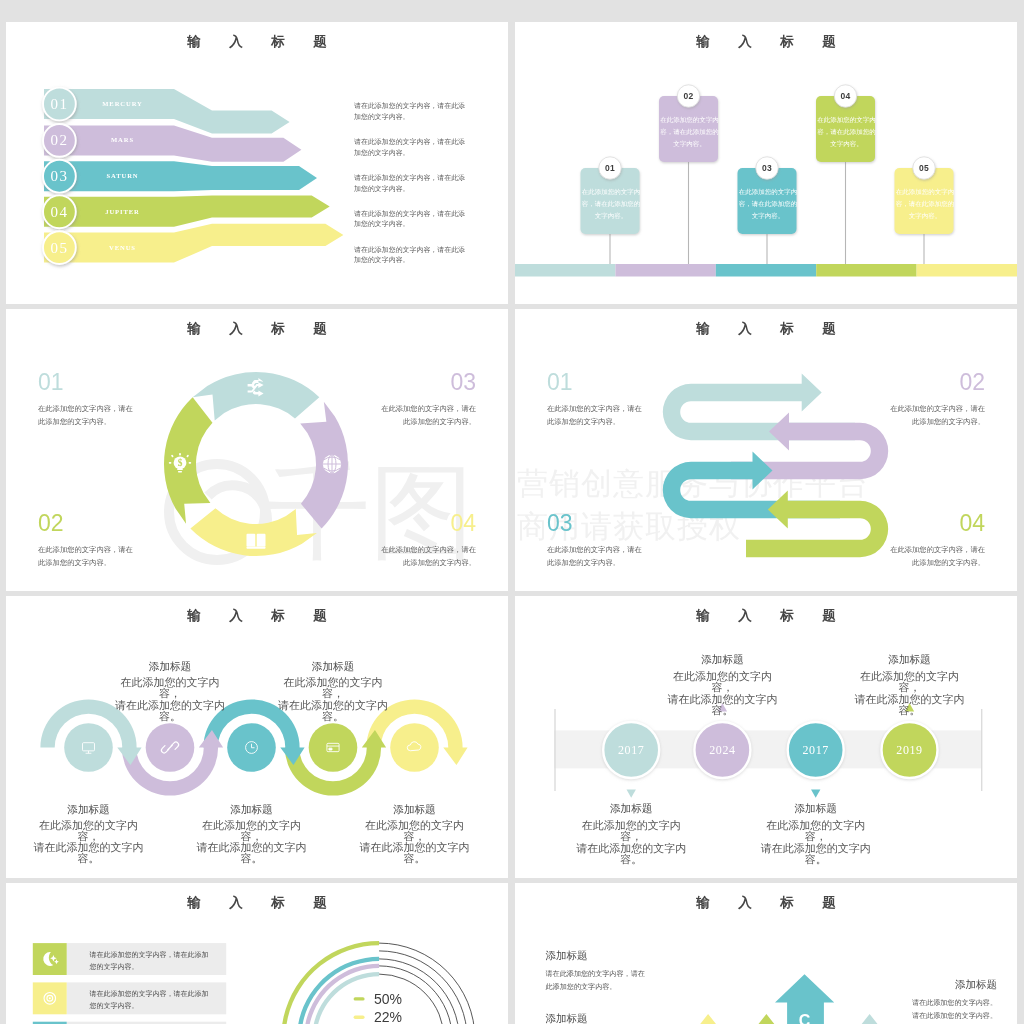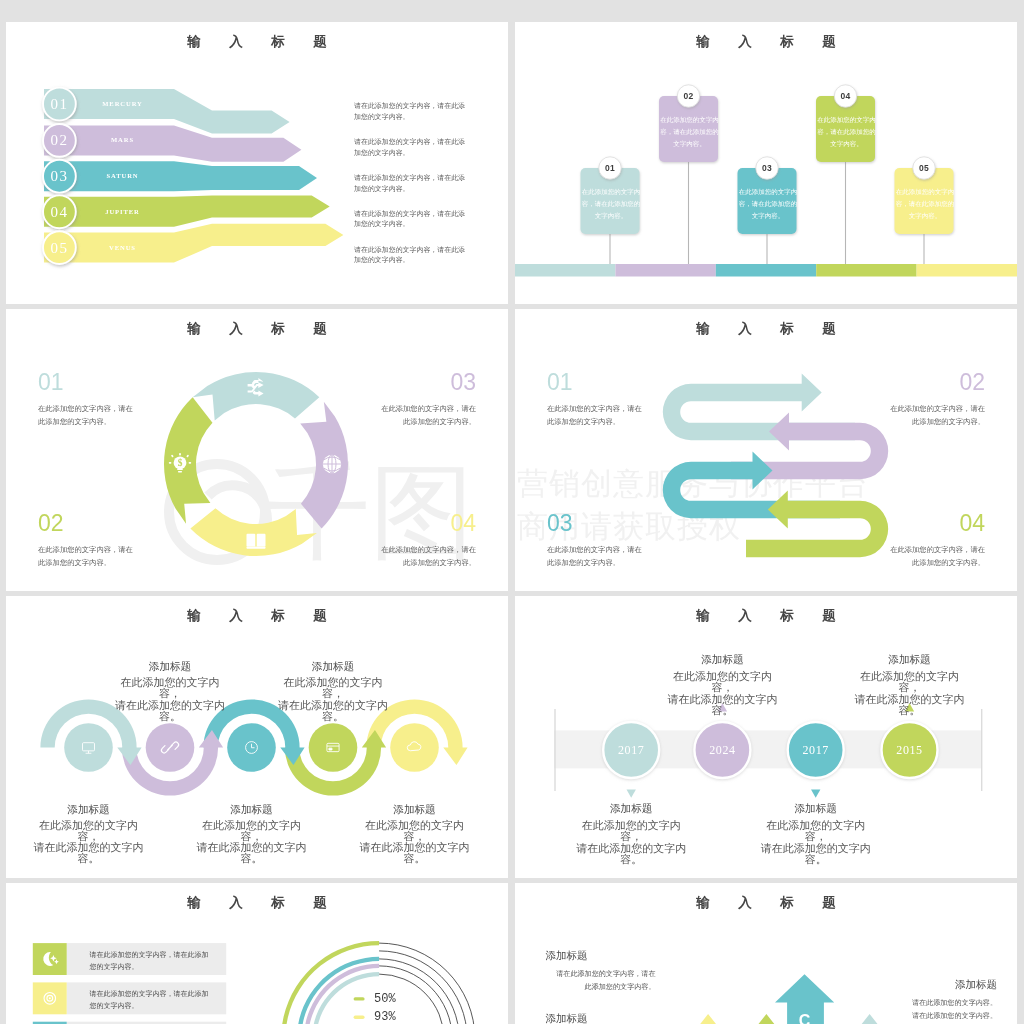--- a/index.html
+++ b/index.html
@@ -14,21 +14,21 @@
 .stitle span{display:inline-block;width:42px;text-align:center;}
 svg.ov{position:absolute;left:0;top:0;pointer-events:none;}
 .tx{position:absolute;color:#555;font-family:"Liberation Serif",serif;}
 
 .s8c{width:40px;text-align:center;font-size:16px;color:#fff;line-height:18px;font-weight:600;font-family:"Liberation Sans",sans-serif;}
 
 .s8h{font-size:10.5px;color:#4a4a4a;line-height:12px;}
 .s8d{font-size:7.1px;line-height:13px;color:#555;}
 
 .s7d{width:122px;font-size:7px;line-height:12px;color:#4a4a4a;}
-.s7l{width:60px;font-size:12px;line-height:15px;color:#3c3c3c;font-family:Liberation Mono, monospace;}
+.s7l{width:60px;font-size:14px;line-height:15px;color:#3c3c3c;font-family:Liberation Sans, sans-serif;}
 
 .s6y{width:70px;text-align:center;font-size:12px;color:#fff;line-height:15px;letter-spacing:0.6px;}
 
 .s5h{width:110px;text-align:center;font-size:10.6px;color:#4a4a4a;line-height:12px;font-weight:400;}
 .s5d{width:110px;text-align:center;font-size:11px;line-height:11.3px;color:#555;font-family:Liberation Mono, monospace;}
 
 .s3num{width:99px;font-size:23px;font-weight:300;line-height:24px;font-family:"Liberation Sans",sans-serif;}
 .s3d{width:99px;font-size:7.3px;line-height:12.5px;color:#5a5a5a;}
 
 .s2num{width:30px;text-align:center;font-size:8.5px;font-weight:700;color:#3d3d3d;line-height:11px;
@@ -325,21 +325,21 @@
 <div class="tx s5d" style="left:152.4px;top:76px">
         <div>在此添加您的文字内容，</div>
         <div>请在此添加您的文字内容。</div>
       </div>
 <div class="tx s6y" style="left:265.7px;top:146.5px">2017</div>
 <div class="tx s5h" style="left:245.7px;top:207px">添加标题</div>
 <div class="tx s5d" style="left:245.7px;top:225px">
         <div>在此添加您的文字内容，</div>
         <div>请在此添加您的文字内容。</div>
       </div>
-<div class="tx s6y" style="left:359.5px;top:146.5px">2015</div>
+<div class="tx s6y" style="left:359.5px;top:146.5px">2019</div>
 <div class="tx s5h" style="left:339.5px;top:58px">添加标题</div>
 <div class="tx s5d" style="left:339.5px;top:76px">
         <div>在此添加您的文字内容，</div>
         <div>请在此添加您的文字内容。</div>
       </div>
 </div>
 <div class="slide c1 r4">
 <div class="stitle"><span>输</span><span>入</span><span>标</span><span>题</span></div>
 <svg class="ov" width="502" height="282" viewBox="0 0 502 282">
 <rect x="60.7" y="60.1" width="159.5" height="31.9" fill="#ececec"></rect>
@@ -381,35 +381,35 @@
 </g>
 <g>
 <rect x="347.6" y="114.2" width="11" height="3.4" rx="1.7" fill="#c1d65c"></rect>
 <rect x="347.6" y="132.6" width="11" height="3.4" rx="1.7" fill="#f7ef8c"></rect>
 </g>
 </svg>
 <div class="tx s7d" style="left:83.6px;top:65.6px">请在此添加您的文字内容，请在此添加您的文字内容。</div>
 <div class="tx s7d" style="left:83.6px;top:104.9px">请在此添加您的文字内容，请在此添加您的文字内容。</div>
 
 <div class="tx s7l" style="left:368px;top:109px">50%</div>
-<div class="tx s7l" style="left:368px;top:127.4px">93%</div>
+<div class="tx s7l" style="left:368px;top:127.4px">22%</div>
 </div>
 <div class="slide c2 r4">
 <div class="stitle"><span>输</span><span>入</span><span>标</span><span>题</span></div>
 <svg class="ov" width="502" height="282" viewBox="0 0 502 282">
 <g>
 <path d="M178.1,150.0L193.1,131.0L208.1,150.0L203.1,150.0L203.1,282.0L183.1,282.0L183.1,150.0Z" fill="#f7ef8c"></path>
 <path d="M236.4,150.0L251.4,131.0L266.4,150.0L261.4,150.0L261.4,282.0L241.4,282.0L241.4,150.0Z" fill="#c1d65c"></path>
 <path d="M339.6,150.0L354.6,131.0L369.6,150.0L364.6,150.0L364.6,282.0L344.6,282.0L344.6,150.0Z" fill="#bedddc"></path>
 </g>
 <path d="M289.5,91.2L319.2,119.6L308.9,119.6L308.9,282.0L272.1,282.0L272.1,119.6L260.0,119.6Z" fill="#69c3cb"></path>
 </svg>
 <div class="tx s8c" style="left:269.5px;top:129px">C</div>
 <div class="tx s8h" style="left:30.5px;top:67px;text-align:left;width:110px">添加标题</div>
-<div class="tx s8d" style="left:30.5px;top:84.5px;text-align:right;width:110px">
+<div class="tx s8d" style="left:30.5px;top:84.5px;text-align:left;width:110px">
         <div>请在此添加您的文字内容，请在</div>
         <div>此添加您的文字内容。</div>
       </div>
 <div class="tx s8h" style="left:30.5px;top:130.3px;text-align:left;width:110px">添加标题</div>
 
 <div class="tx s8h" style="left:392px;top:96.4px;text-align:right;width:90px">添加标题</div>
 <div class="tx s8d" style="left:392px;top:113.9px;text-align:right;width:90px">
         <div>请在此添加您的文字内容。</div>
         <div>请在此添加您的文字内容。</div>
       </div>

